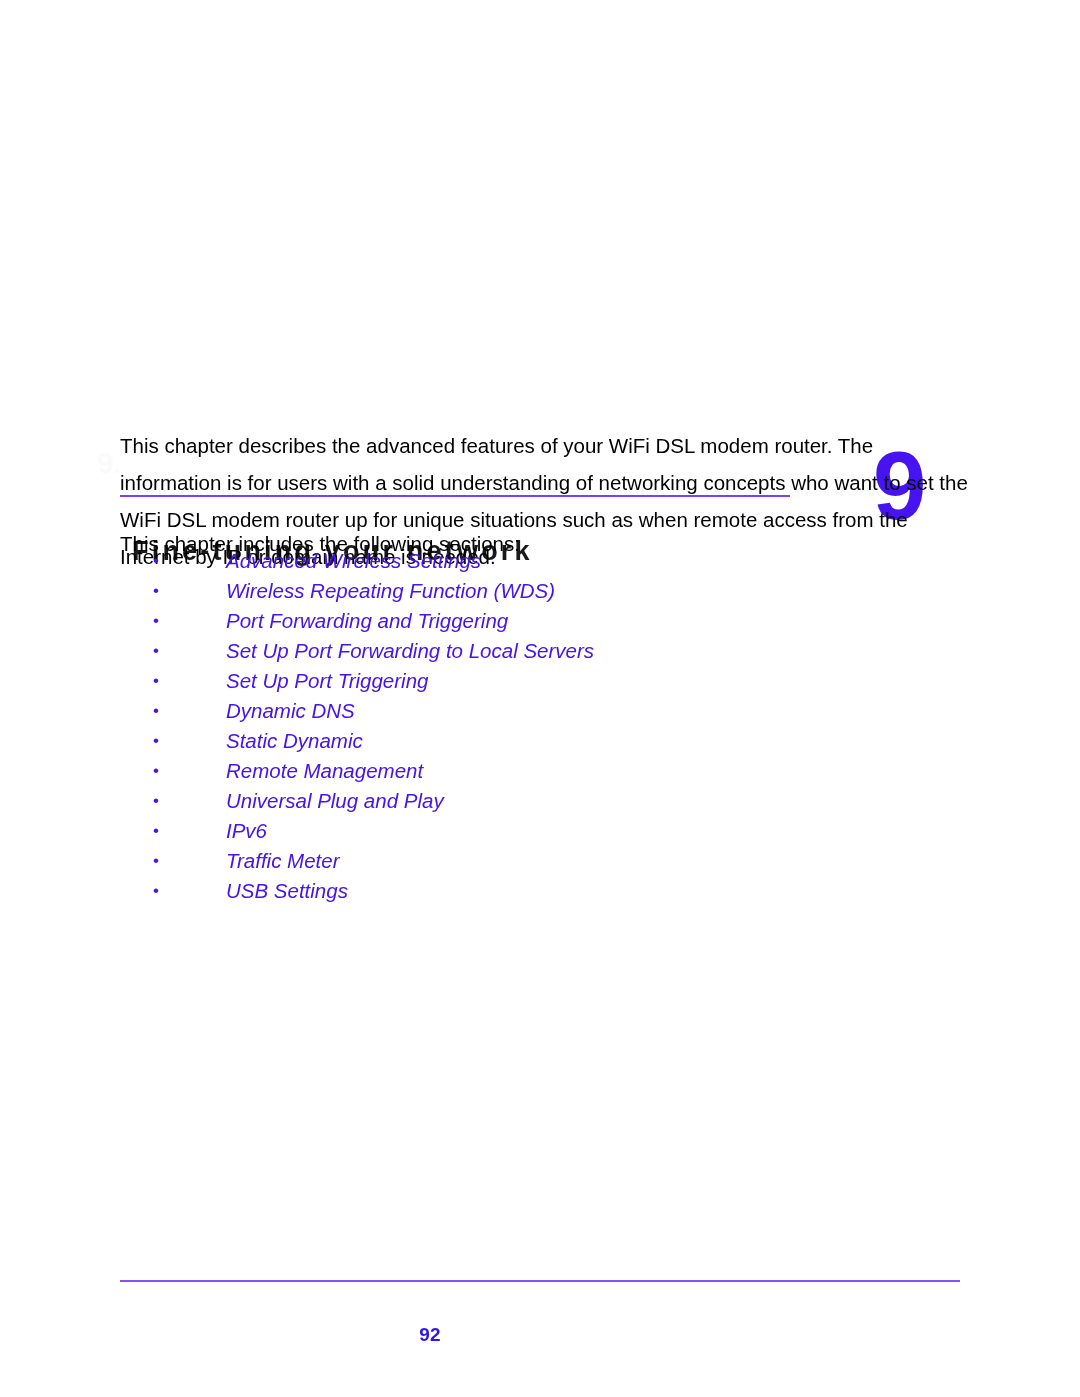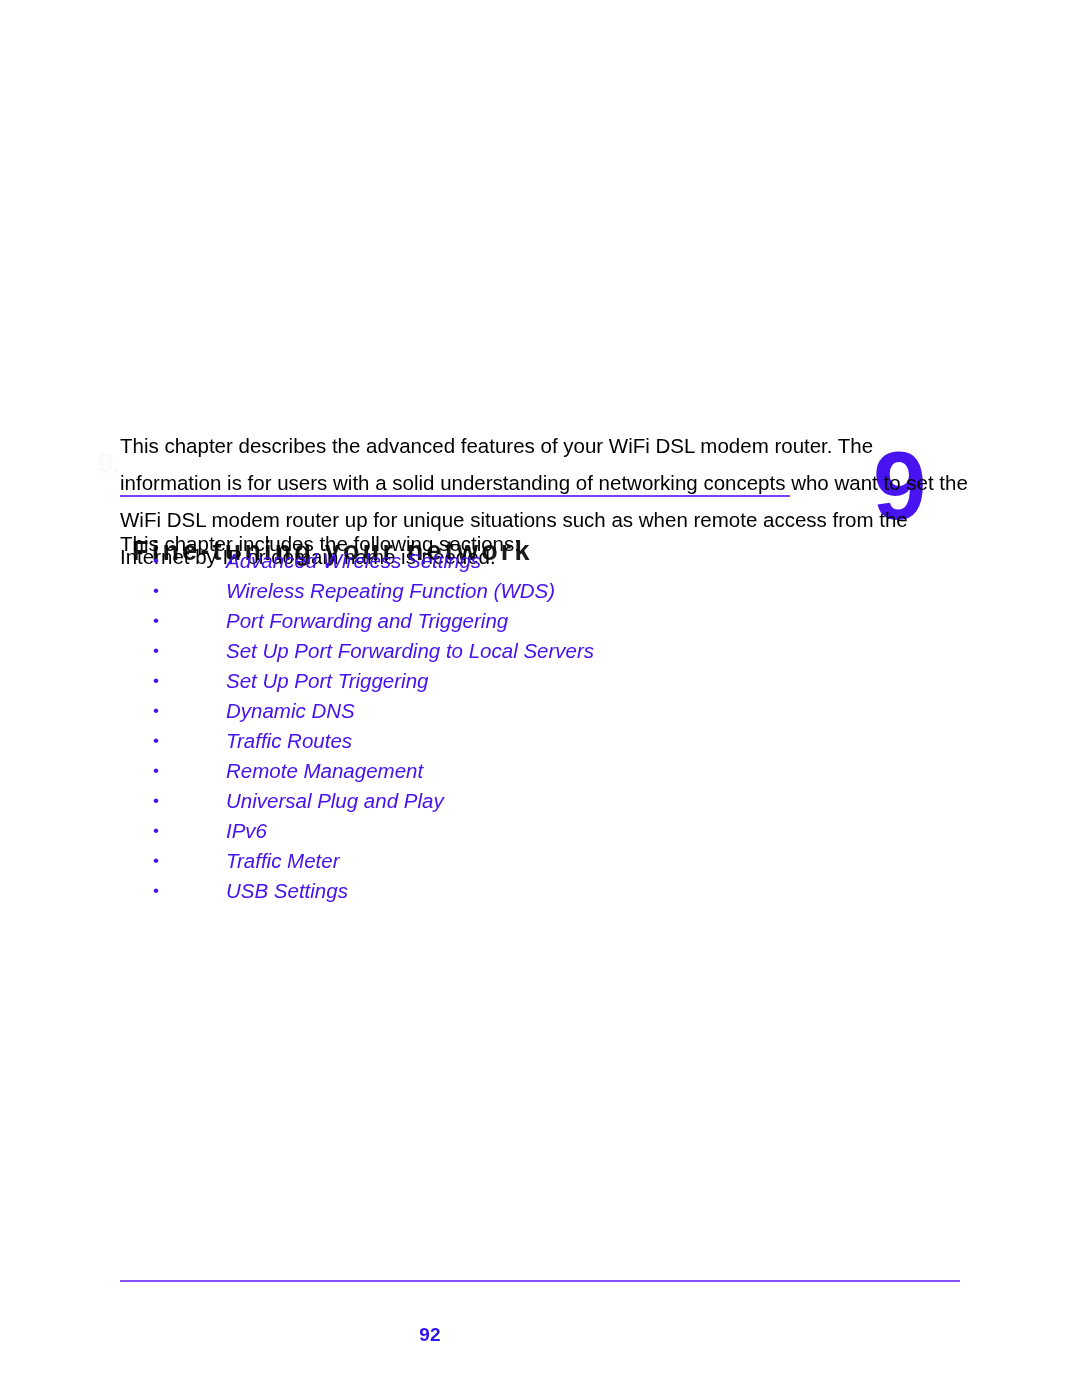--- a/index.html
+++ b/index.html
@@ -218,21 +218,21 @@
       <a class="section-link" href="#">Set Up Port Triggering</a>
     </li>
 
     <li class="section-item">
       <span class="section-bullet">•</span>
       <a class="section-link" href="#">Dynamic DNS</a>
     </li>
 
     <li class="section-item">
       <span class="section-bullet">•</span>
-      <a class="section-link" href="#">Traffic Routes</a>
+      <a class="section-link" href="#">Static Dynamic</a>
     </li>
 
     <li class="section-item">
       <span class="section-bullet">•</span>
       <a class="section-link" href="#">Remote Management</a>
     </li>
 
     <li class="section-item">
       <span class="section-bullet">•</span>
       <a class="section-link" href="#">Universal Plug and Play</a>

